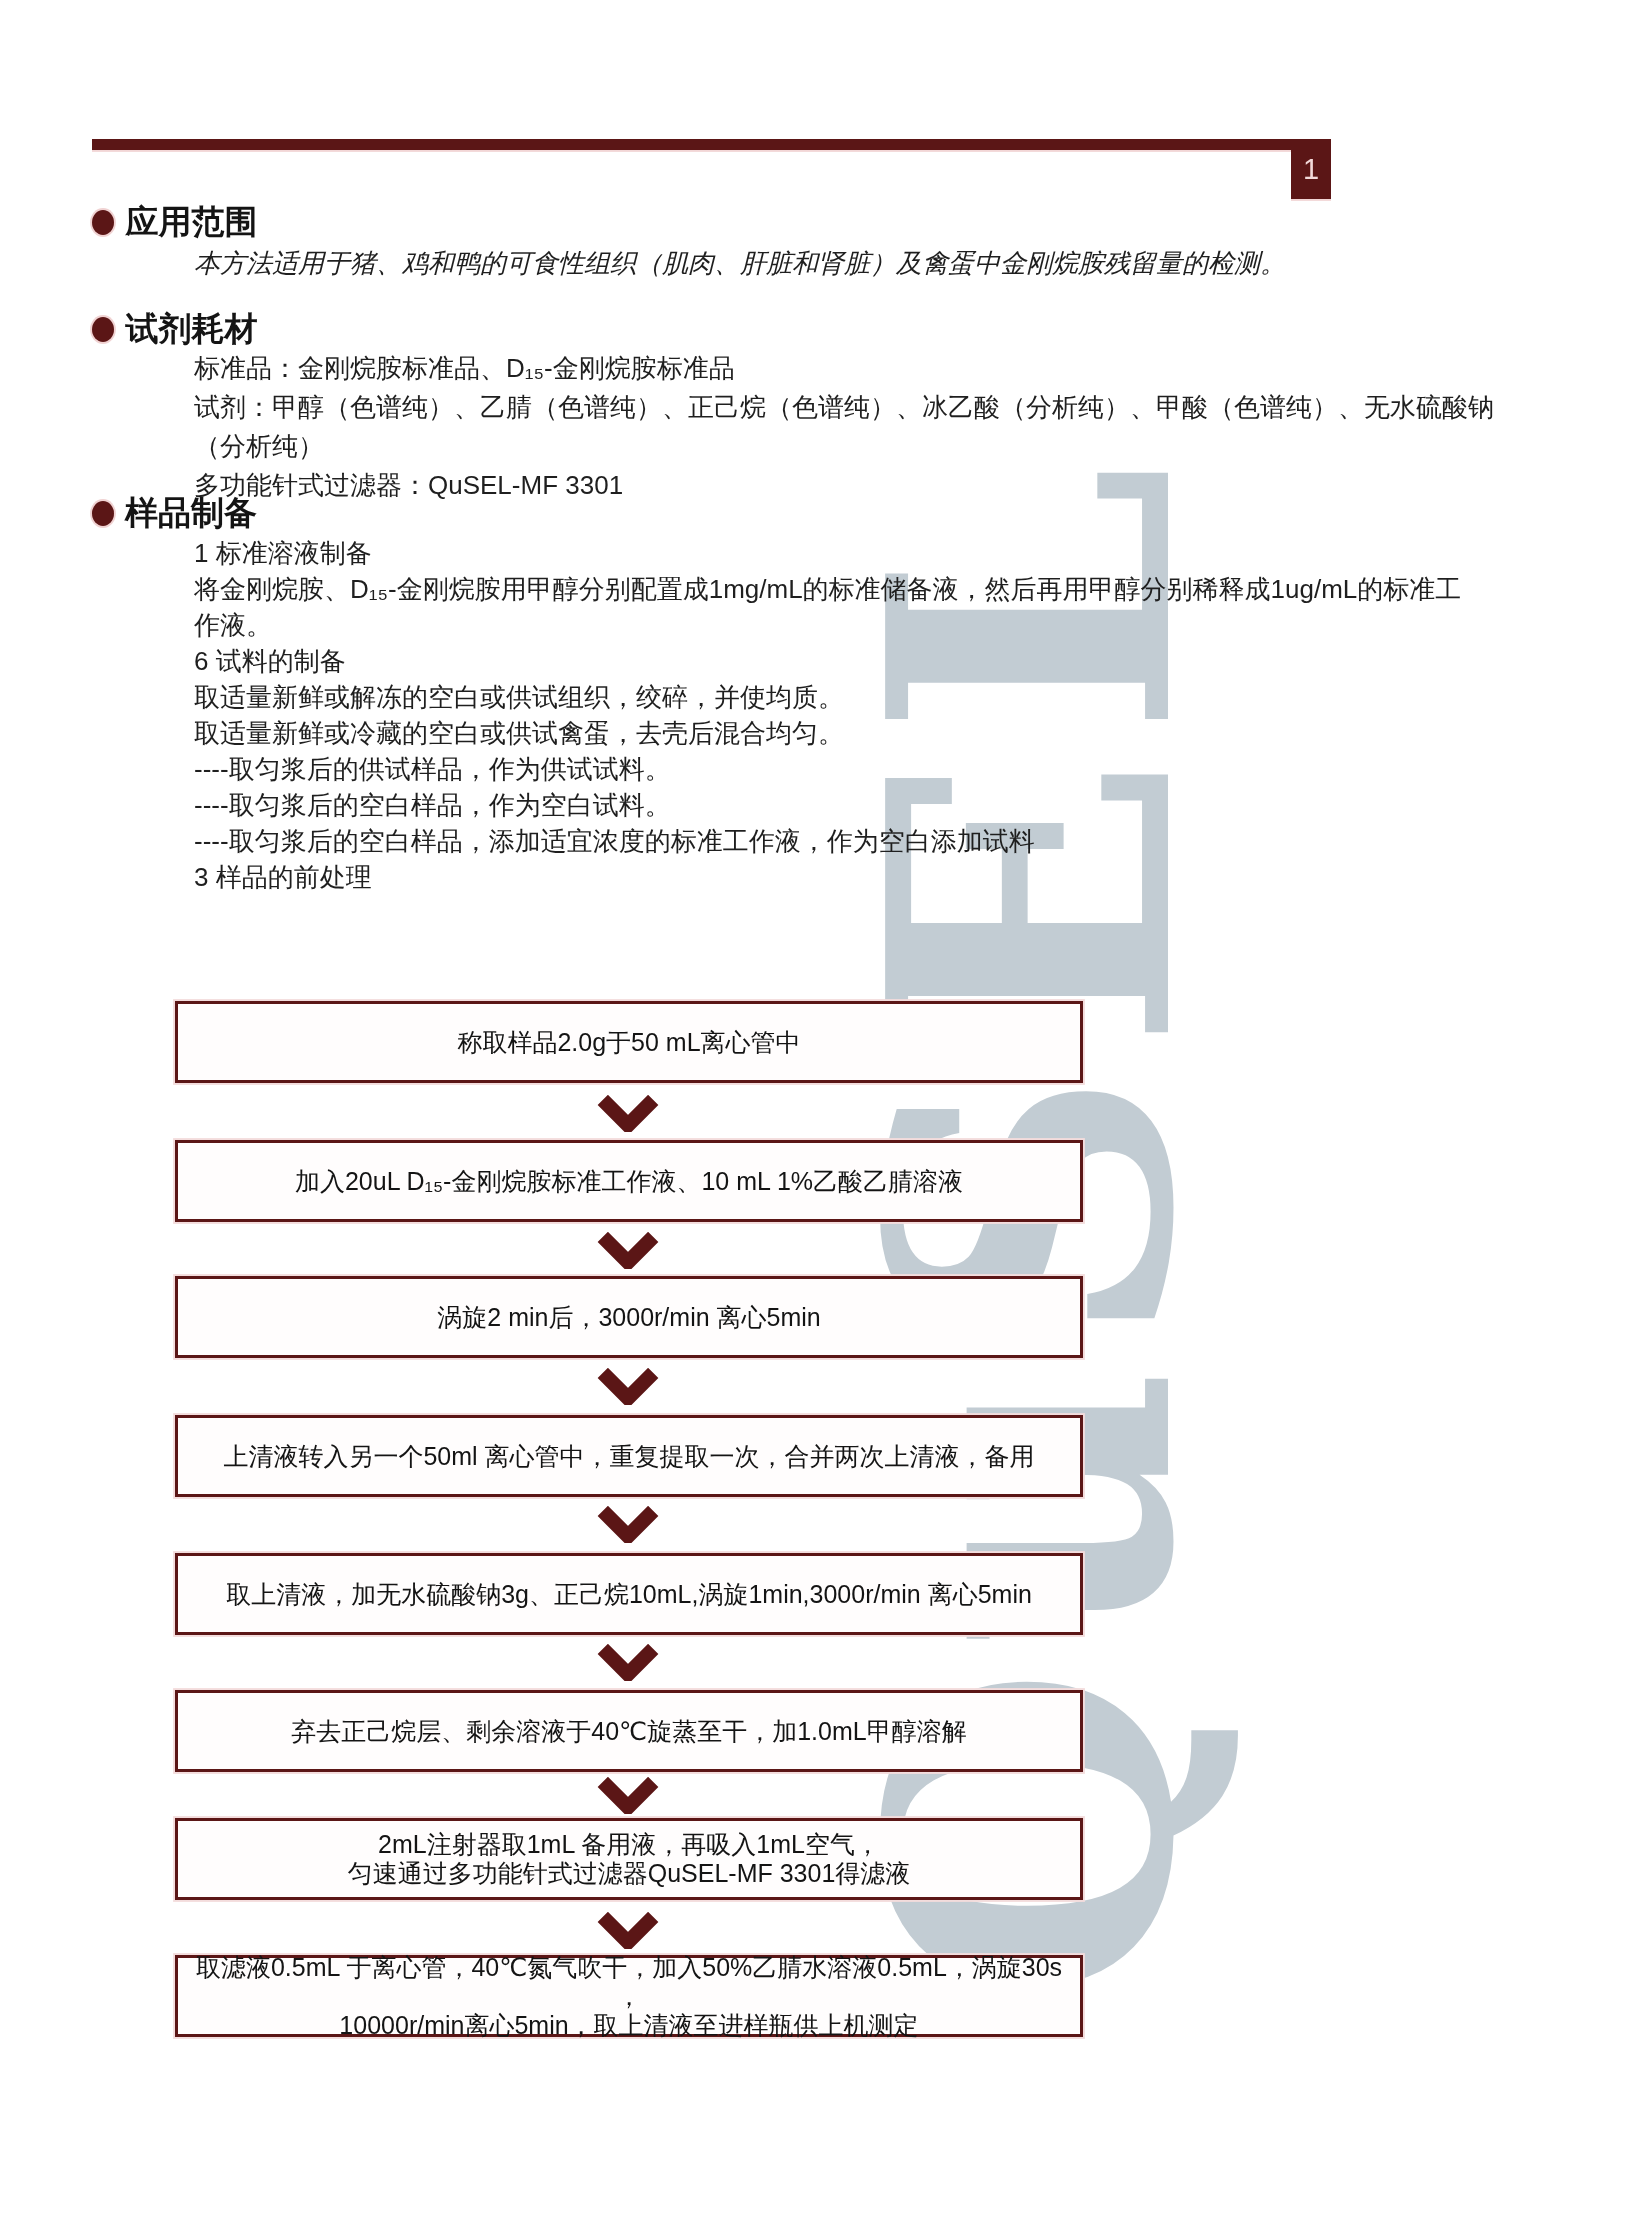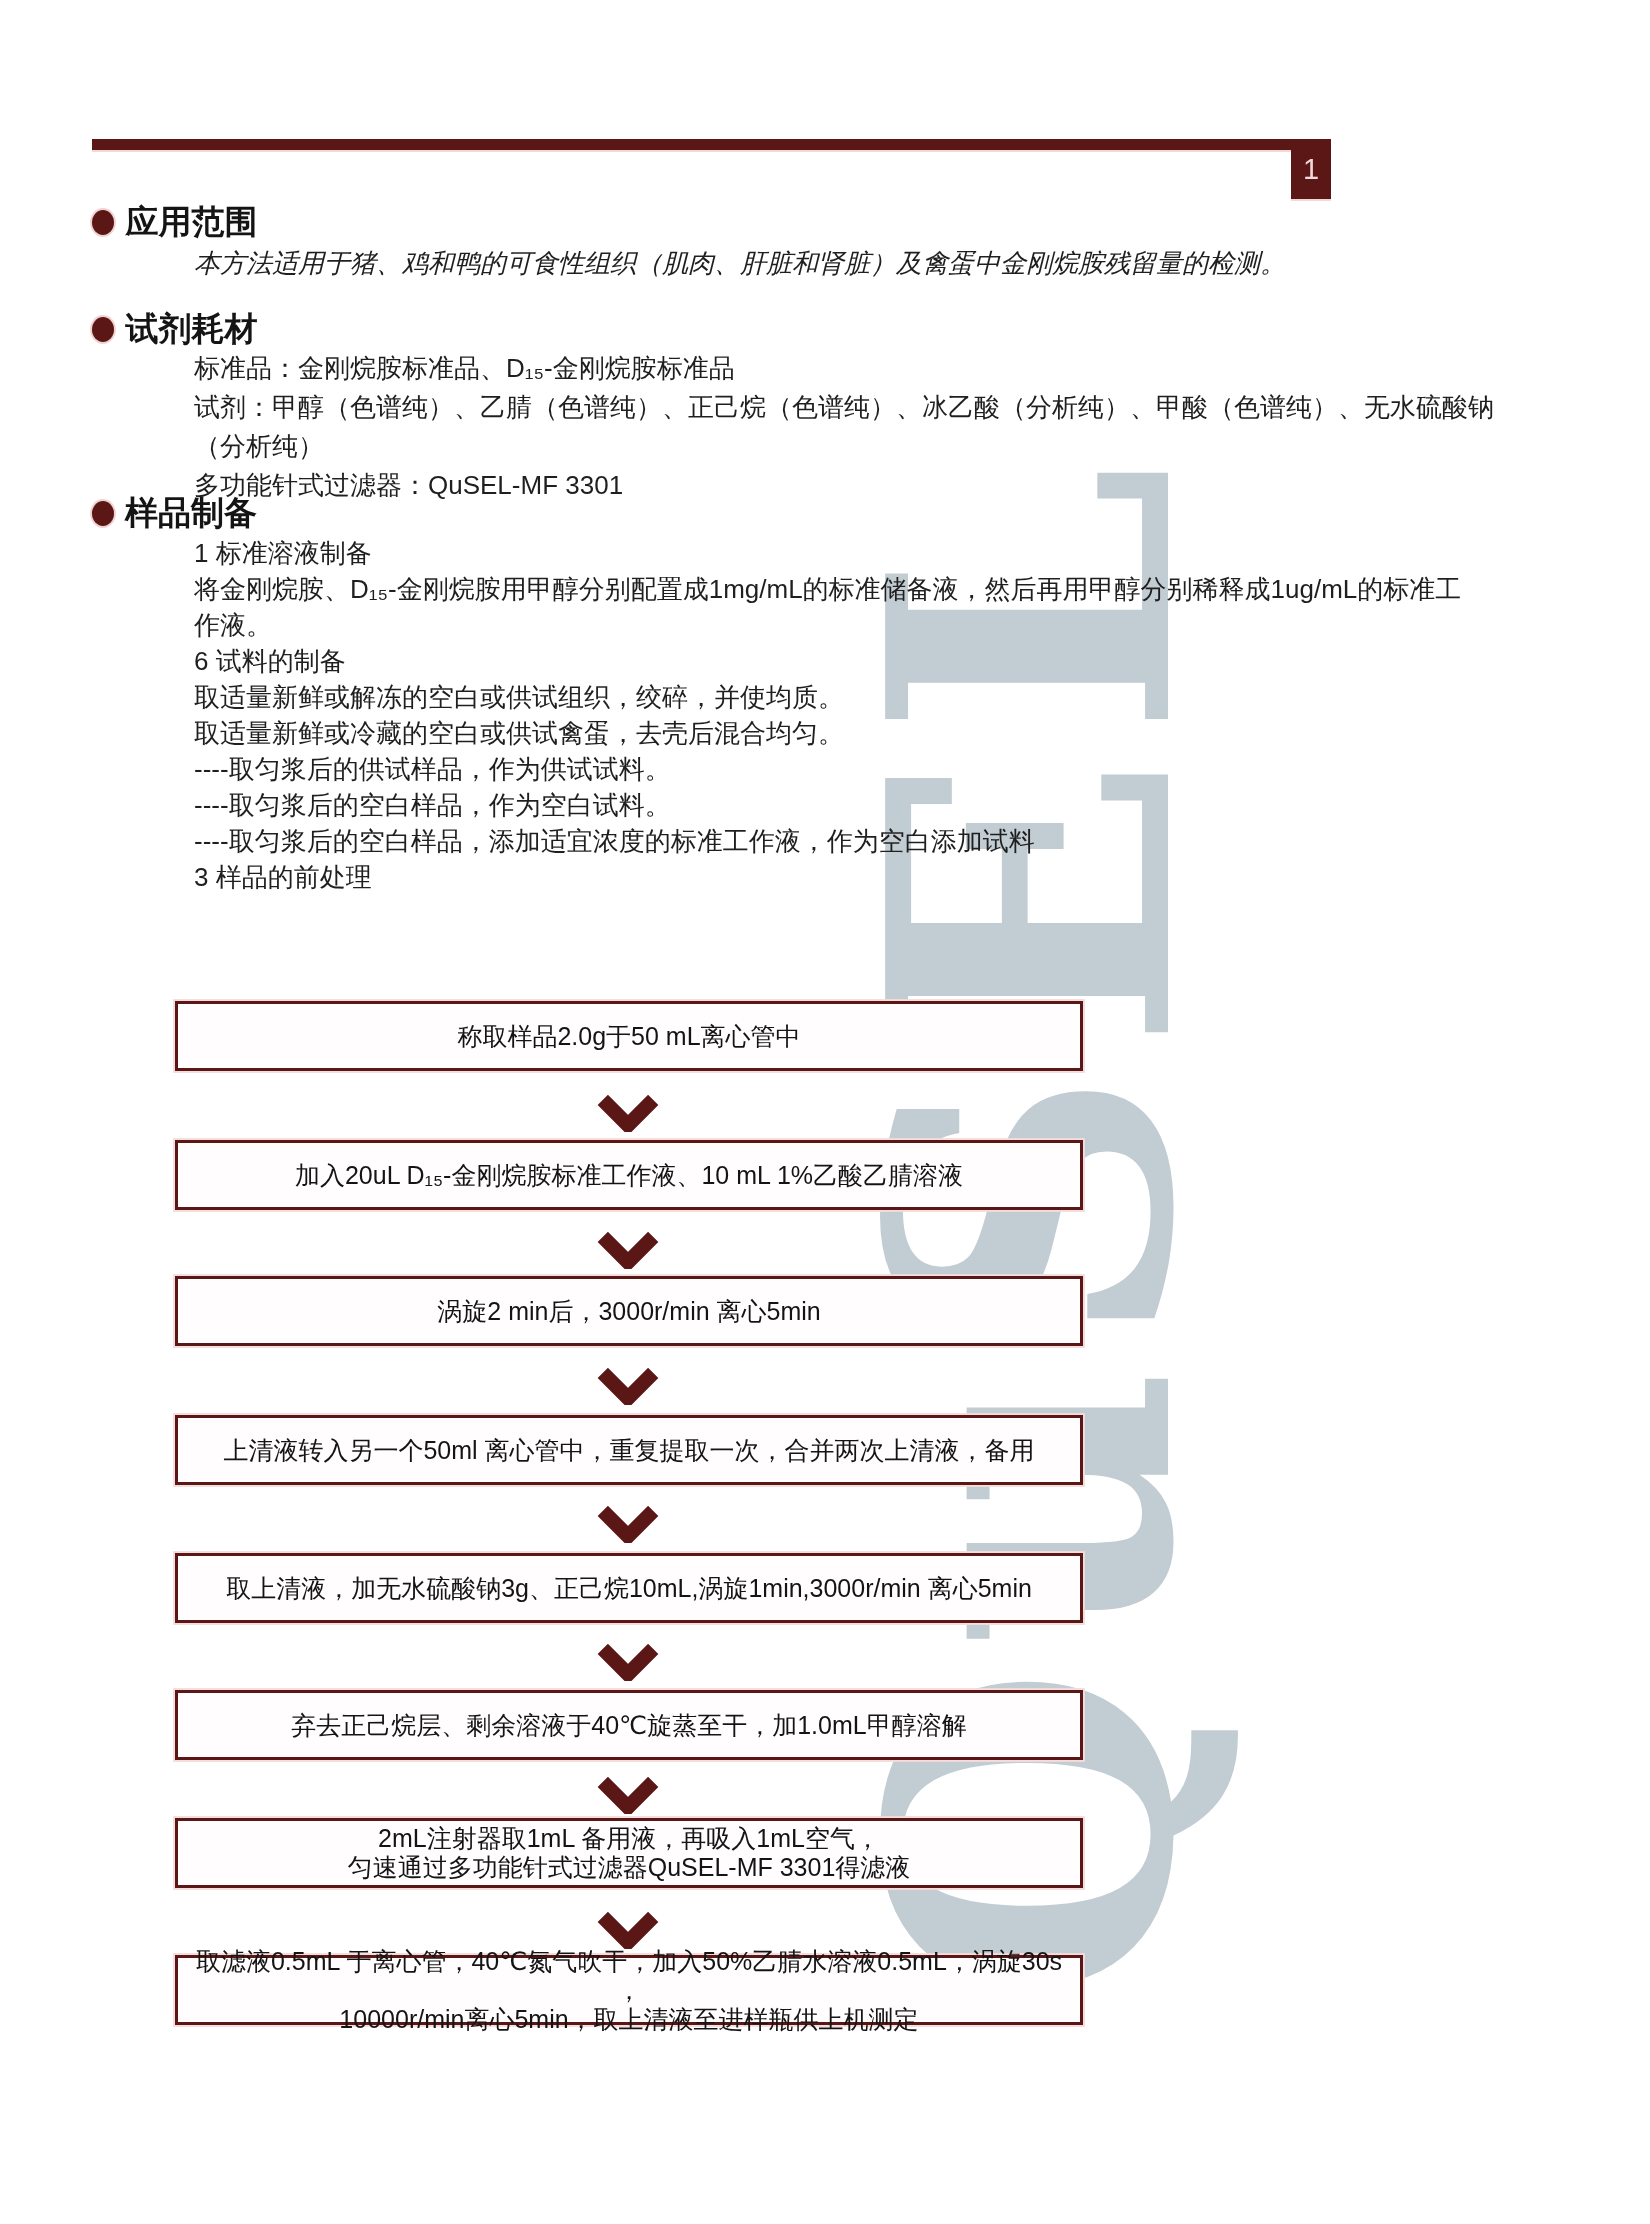--- a/index.html
+++ b/index.html
@@ -35,21 +35,21 @@
   .bullet {
     width:22px; height:25px; border-radius:50%;
     background:#5b1616; box-shadow:0 0 0 1.9px #f0d2d2; flex:0 0 auto;
   }
   .sec-body { position:absolute; left:194px; font-size:26px; color:#1f1f1f; }
   #sec1-body { top:245px; width:1305px; line-height:37px;font-style:italic; }
   #sec2-body { top:349px; width:1339px; line-height:39px; }
   #sec3-body { top:535px; width:1276px; line-height:36px; }
 
   .flow-box {
-    position:absolute; left:175px; width:908px; height:70px;
+    position:absolute; left:175px; width:908px; height:82px;
     border:3.9px solid #5b1616; background:#fffdfd;
     box-shadow:0 0 0 1.9px #f3dcdc;
     display:flex; align-items:center; justify-content:center;
     text-align:center; font-size:25px; line-height:29px;
     white-space:pre-line; color:#141414; padding:3.9px 13.6px;
   }
   .s1{top:1001px}.s2{top:1140px}.s3{top:1276px}.s4{top:1415px}
   .s5{top:1553px}.s6{top:1690px}.s7{top:1818px}.s8{top:1955px}
 
   .arrow { position:absolute; left:596px; width:64px; height:37px; }

